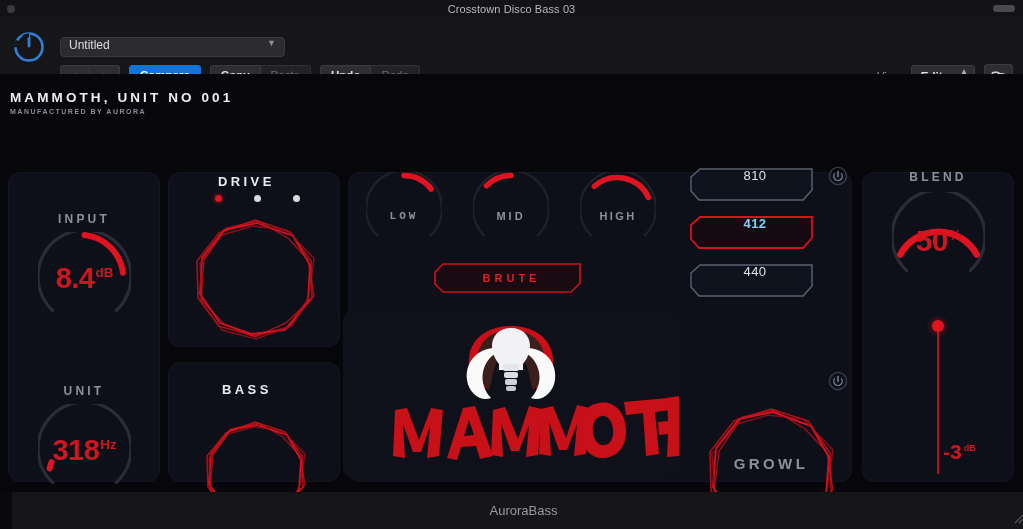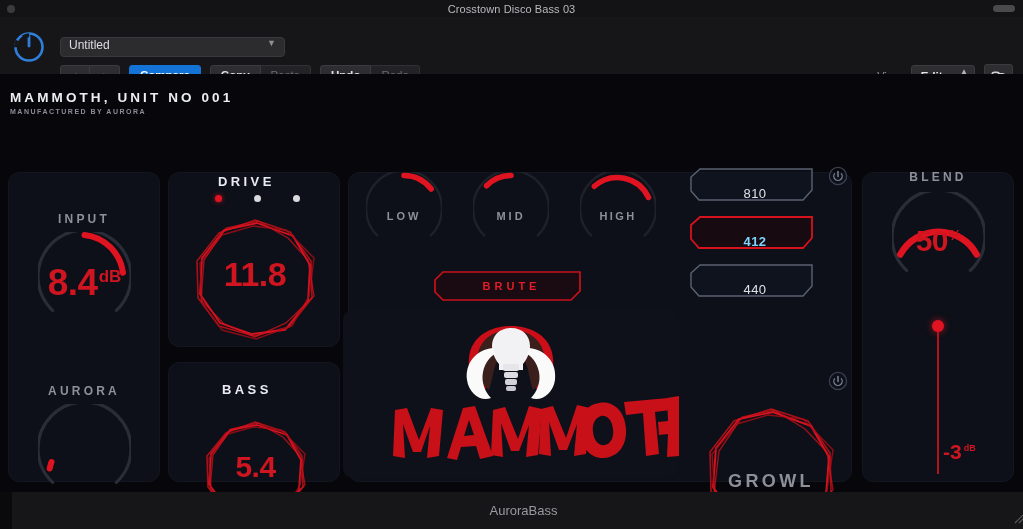--- a/index.html
+++ b/index.html
@@ -77,21 +77,21 @@
       letter-spacing:3.2px;color:#8e9099;}
 
   .leds{position:absolute;display:flex;gap:32px;}
   .led{width:7px;height:7px;border-radius:50%;background:#d9dade;}
   .led.on{background:#e01421;box-shadow:0 0 5px rgba(224,20,33,.8);}
 
   .brute{position:absolute;display:flex;align-items:center;justify-content:center;}
   .brute .lbl{position:relative;font-size:11px;font-weight:bold;letter-spacing:4px;
       color:#e21d27;z-index:2;}
 
-  .cab-btn{position:absolute;display:flex;align-items:flex-end;justify-content:center;}
+  .cab-btn{position:absolute;display:flex;align-items:flex-start;justify-content:center;}
   .cab-btn .lbl{position:relative;z-index:2;font-size:13px;color:#dfe1e7;letter-spacing:.4px;}
   .cab-btn.sel .lbl{color:#7dd3fc;font-weight:bold;}
 
   .pwr-round{position:absolute;width:20px;height:20px;}
 
   .logo-panel{position:absolute;background:#0e111a;border-radius:10px;overflow:hidden;}
   .logo-panel svg{display:block;}
 
   .slider{position:absolute;}
   .slider .track{position:absolute;left:50%;margin-left:-1px;width:2px;background:#b4121c;}
@@ -180,31 +180,34 @@
     </div>
 
     <div class="panel hair" style="left:8px;top:98px;width:152px;height:310px;"></div>
 
     <div class="knob-name" style="left:8px;top:138px;width:152px;">INPUT</div>
     <div class="knobwrap" style="left:38px;top:158px;width:93px;height:93px;">
       <svg width="93" height="93" viewBox="0 0 93 93">
         <path d="M14.6 78.4 A 46.5 46.5 0 1 1 78.4 78.4" fill="none" stroke="#2a2d38" stroke-width="3.2" stroke-linecap="round" stroke-dasharray="3 0" transform="rotate(0 46.5 46.5)"></path>
         <path d="M46.5 3 A 43.5 43.5 0 0 1 81.3 64.5" fill="none" stroke="#e01421" stroke-width="6" stroke-linecap="round" stroke-dasharray="58 400"></path>
       </svg>
-      <div class="knob-val" style="top:30px;font-size:37px;">
+      <div class="knob-val" style="top:30px;font-size:29px;">
         <span>8.4</span><span class="unit">dB</span>
       </div>
     </div>
 
-    <div class="knob-name" style="left:8px;top:310px;width:152px;">AURORA</div>
+    <div class="knob-name" style="left:8px;top:310px;width:152px;">UNIT</div>
     <div class="knobwrap" style="left:38px;top:330px;width:93px;height:93px;">
       <svg width="93" height="93" viewBox="0 0 93 93">
         <path d="M14.6 78.4 A 46.5 46.5 0 1 1 78.4 78.4" fill="none" stroke="#2a2d38" stroke-width="3.2" stroke-linecap="round"></path>
         <path d="M11.7 64.5 A 43.5 43.5 0 0 1 13.5 58.0" fill="none" stroke="#e01421" stroke-width="6" stroke-linecap="round"></path>
       </svg>
+      <div class="knob-val" style="top:30px;font-size:29px;">
+        <span>318</span><span class="unit">Hz</span>
+      </div>
     </div>
 
     <div class="panel hair" style="left:168px;top:98px;width:172px;height:175px;"></div>
 
     <div class="sec-label" style="left:218px;top:100px;">DRIVE</div>
 
     <div class="leds" style="left:215px;top:121px;">
       <span class="led on"></span>
       <span class="led"></span>
       <span class="led"></span>
@@ -218,21 +221,20 @@
         <g fill="none" stroke="#e01421" stroke-width="1.8" opacity="0.95">
           <polygon points="71,15 107,28 124,57 122,93 99,122 66,126 34,115 14,86 16,50 38,22"></polygon>
         </g>
         <g fill="none" stroke="#a60d16" stroke-width="1.5" opacity="0.8">
           <polygon points="67,18 100,22 128,50 123,88 106,118 70,131 36,122 16,95 14,55 36,27"></polygon>
         </g>
         <g fill="none" stroke="#d4121c" stroke-width="1.4" opacity="0.75">
           <polygon points="72,13 102,30 122,52 128,88 100,115 69,129 38,116 15,92 18,52 40,20"></polygon>
         </g>
       </svg>
-      <div class="knob-val" style="top:47px;font-size:34px;">11.8</div>
     </div>
 
     <div class="panel hair" style="left:168px;top:288px;width:172px;height:120px;"></div>
 
     <div class="sec-label" style="left:222px;top:308px;">BASS</div>
 
     <div class="knobwrap" style="left:198px;top:338px;width:115px;height:115px;">
       <svg width="115" height="115" viewBox="0 0 115 115">
         <g fill="none" stroke="#c21019" stroke-width="1.6" opacity="0.85">
           <polygon points="57,10 87,20 104,44 105,75 86,99 57,107 28,98 10,75 9,44 28,21"></polygon>
@@ -240,26 +242,25 @@
         <g fill="none" stroke="#e01421" stroke-width="1.8" opacity="0.95">
           <polygon points="59,13 89,23 103,48 101,78 82,101 55,105 28,96 11,72 13,42 32,18"></polygon>
         </g>
         <g fill="none" stroke="#a60d16" stroke-width="1.5" opacity="0.8">
           <polygon points="55,15 83,18 107,42 102,73 88,98 58,109 30,102 13,79 11,46 30,22"></polygon>
         </g>
         <g fill="none" stroke="#d4121c" stroke-width="1.4" opacity="0.72">
           <polygon points="60,11 85,25 102,44 107,73 83,96 57,108 32,97 12,77 15,43 33,17"></polygon>
         </g>
       </svg>
-      <div class="knob-val" style="top:38px;font-size:30px;">5.4</div>
     </div>
 
     <div class="panel hair" style="left:348px;top:98px;width:504px;height:310px;"></div>
 
-    <div class="knobwrap" style="left:366px;top:98px;width:76px;height:76px;">
+    <div class="knobwrap" style="left:366px;top:98px;width:76px;height:76px;font-family:Liberation Mono, monospace;">
       <svg width="76" height="76" viewBox="0 0 76 76">
         <path d="M11.9 64.1 A 38 38 0 1 1 64.1 64.1" fill="none" stroke="#1e2129" stroke-width="2.4"></path>
         <path d="M38 3.5 A 34.5 34.5 0 0 1 65.2 17" fill="none" stroke="#e01421" stroke-width="5.5" stroke-linecap="round"></path>
       </svg>
       <div class="knob-name" style="top:38px;font-size:11px;letter-spacing:3px;">LOW</div>
     </div>
 
     <div class="knobwrap" style="left:580px;top:98px;width:76px;height:76px;">
       <svg width="76" height="76" viewBox="0 0 76 76">
         <path d="M11.9 64.1 A 38 38 0 1 1 64.1 64.1" fill="none" stroke="#1e2129" stroke-width="2.4"></path>
@@ -269,21 +270,21 @@
     </div>
 
     <div class="knobwrap" style="left:473px;top:98px;width:76px;height:76px;">
       <svg width="76" height="76" viewBox="0 0 76 76">
         <path d="M11.9 64.1 A 38 38 0 1 1 64.1 64.1" fill="none" stroke="#1e2129" stroke-width="2.4"></path>
         <path d="M38 3.5 A 34.5 34.5 0 0 0 13.5 13.8" fill="none" stroke="#e01421" stroke-width="5.5" stroke-linecap="round"></path>
       </svg>
       <div class="knob-name" style="top:38px;font-size:11px;letter-spacing:3px;">MID</div>
     </div>
 
-    <div class="brute" style="left:434px;top:197px;width:155px;height:30px;justify-content:center;">
+    <div class="brute" style="left:434px;top:189px;width:155px;height:30px;justify-content:center;">
       <svg width="155" height="30" viewBox="0 0 155 30" style="position:absolute;left:0;top:0;">
         <path d="M9 1 H146 V20 L137 29 H9 L1 21 V9 Z" fill="rgba(40,6,8,0.45)" stroke="#c8121b" stroke-width="1.7"></path>
       </svg>
       <span class="lbl">BRUTE</span>
     </div>
 
     <div class="cab-btn" style="left:690px;top:94px;width:130px;height:33px;">
       <svg width="130" height="33" viewBox="0 0 130 33" style="position:absolute;left:0;top:0;">
         <path d="M10 1 H122 V22 L113 32 H9 L1 23 V9 Z" fill="rgba(18,22,34,0.5)" stroke="#5b6272" stroke-width="1.4"></path>
       </svg>
@@ -329,21 +330,21 @@
         <g fill="none" stroke="#e01421" stroke-width="1.9" opacity="0.95">
           <polygon points="73,13 111,27 129,58 126,96 101,126 68,131 34,118 13,88 16,49 39,20"></polygon>
         </g>
         <g fill="none" stroke="#a60d16" stroke-width="1.5" opacity="0.8">
           <polygon points="68,16 103,20 133,51 127,91 109,122 72,135 36,126 15,97 12,55 37,25"></polygon>
         </g>
         <g fill="none" stroke="#d4121c" stroke-width="1.4" opacity="0.72">
           <polygon points="74,11 105,30 127,53 133,91 103,119 71,133 39,119 14,95 19,52 42,18"></polygon>
         </g>
       </svg>
-      <div class="knob-name" style="top:72px;font-size:18px;letter-spacing:3.4px;">GROWL</div>
+      <div class="knob-name" style="top:56px;font-size:15px;letter-spacing:3.4px;">GROWL</div>
     </div>
 
     <div class="logo-panel" style="left:343px;top:236px;width:336px;height:168px;">
       <svg width="336" height="168" viewBox="0 0 336 168">
         <rect x="0" y="0" width="336" height="168" fill="#0e111a"></rect>
 
         <path d="M168 16 C148 16 128 26 126 48 C124 68 134 84 140 82
                  C146 80 140 60 148 46 C156 32 168 30 168 30 Z" fill="#cc0e18"></path>
         <path d="M168 16 C188 16 208 26 210 48 C212 68 202 84 196 82
                  C190 80 196 60 188 46 C180 32 168 30 168 30 Z" fill="#cc0e18"></path>

